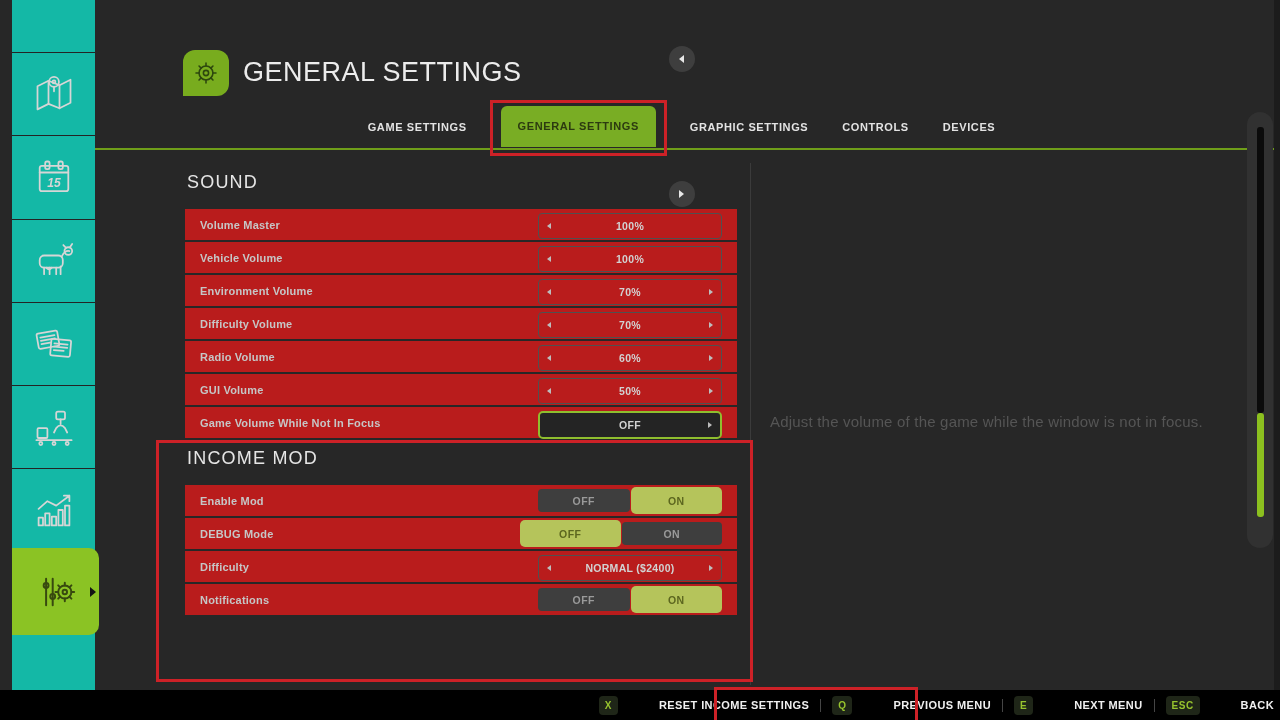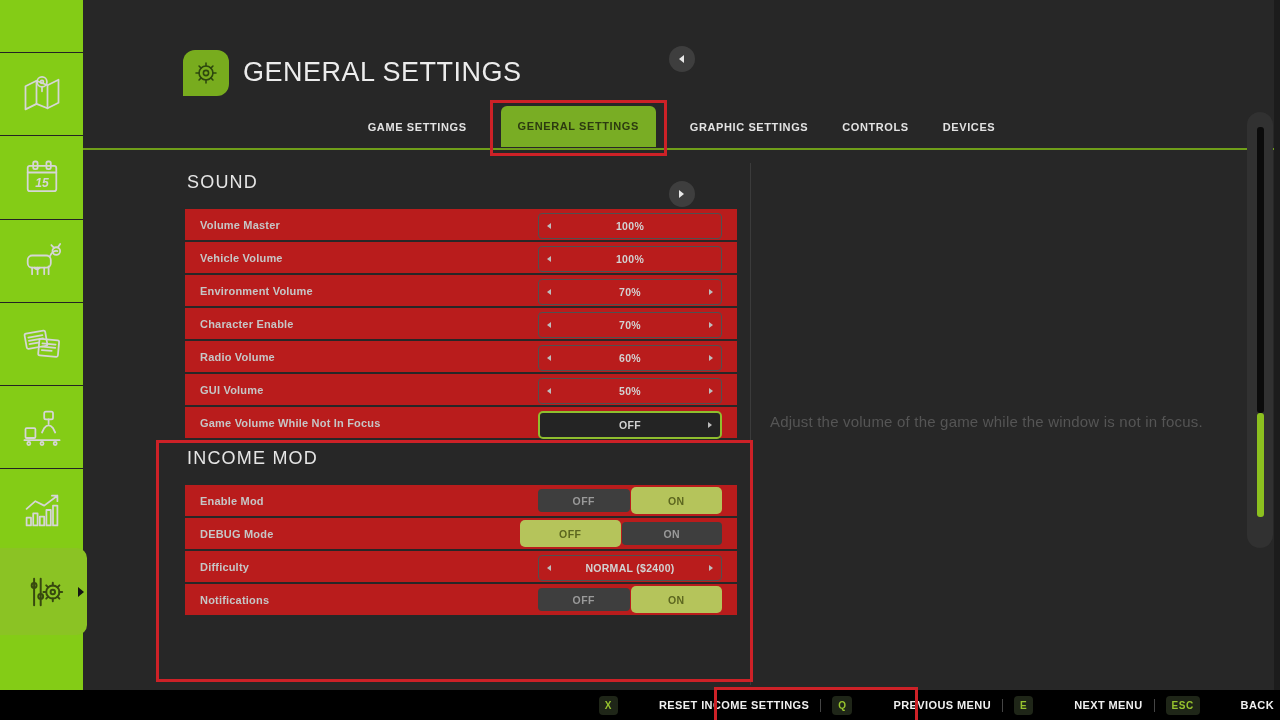--- a/index.html
+++ b/index.html
@@ -1,21 +1,21 @@
 <!DOCTYPE html>
 <html><head>
 <meta charset="utf-8">
 <style>
   * { box-sizing: border-box; }
   html,body { margin:0; padding:0; background:#000; }
   body { width:1280px; height:720px; overflow:hidden; font-family:"Liberation Sans",sans-serif; }
   .stage { position:relative; width:1280px; height:720px; background:#272727; overflow:hidden; }
 
   
-  .sidebar { position:absolute; left:0; top:0; width:83px; height:690px; background:#84cc16; z-index:5; }
+  .sidebar { position:absolute; left:12px; top:0; width:83px; height:690px; background:#14b8a6; z-index:5; }
   .side-cell { position:absolute; left:0; width:83px; height:83px; border-bottom:1px solid #242424;
                display:flex; align-items:center; justify-content:center; }
   .side-spacer { position:absolute; left:0; top:0; width:83px; height:53px; border-bottom:1px solid #242424; }
   .side-cell svg { width:44px; height:44px; }
   .side-cell.active { background:#8bc324; border-radius:0 10px 10px 0; width:87px; border-bottom:none; z-index:6; }
   .side-notch { position:absolute; right:3px; top:50%; transform:translateY(-50%);
                 width:0; height:0; border-top:5px solid transparent; border-bottom:5px solid transparent;
                 border-left:6px solid #141414; }
 
   
@@ -227,21 +227,21 @@
         <span class="row-label">Environment Volume</span>
         <div class="control">
           <div class="selector">
             <span class="arr left"></span>
             <span class="value">70%</span>
             <span class="arr right"></span>
           </div>
         </div>
       </div>
       <div class="row">
-        <span class="row-label">Character Enable</span>
+        <span class="row-label">Difficulty Volume</span>
         <div class="control">
           <div class="selector">
             <span class="arr left"></span>
             <span class="value">70%</span>
             <span class="arr right"></span>
           </div>
         </div>
       </div>
       <div class="row">
         <span class="row-label">Radio Volume</span>

